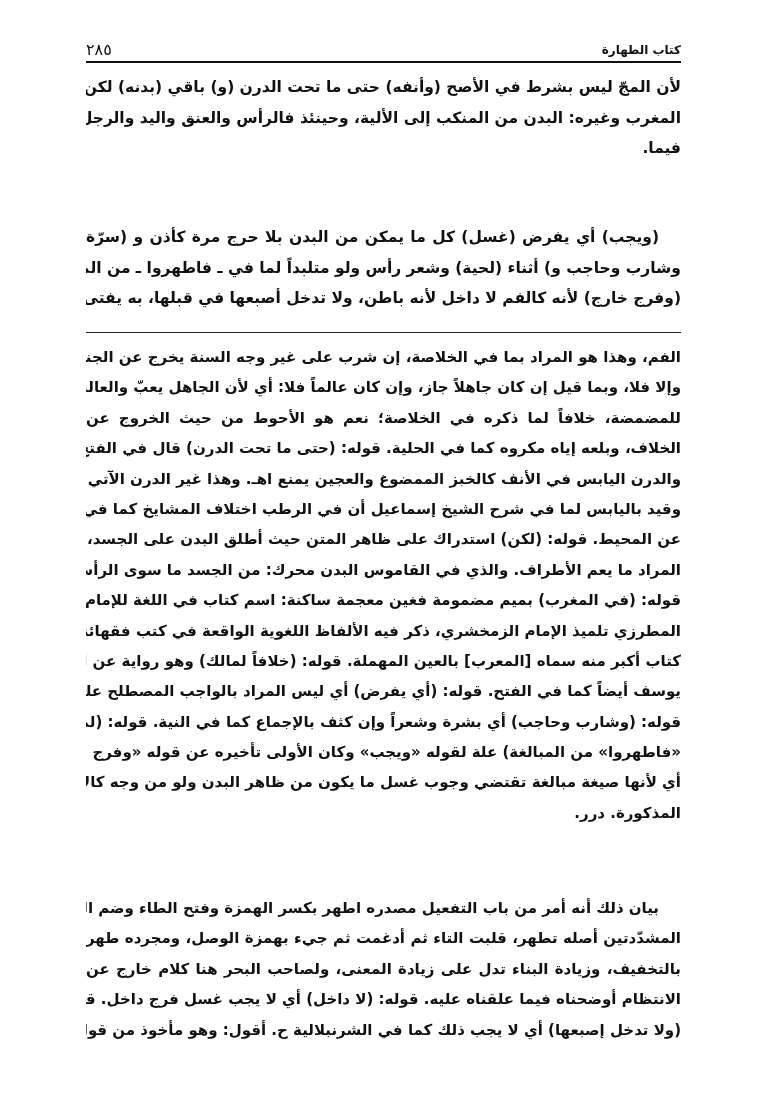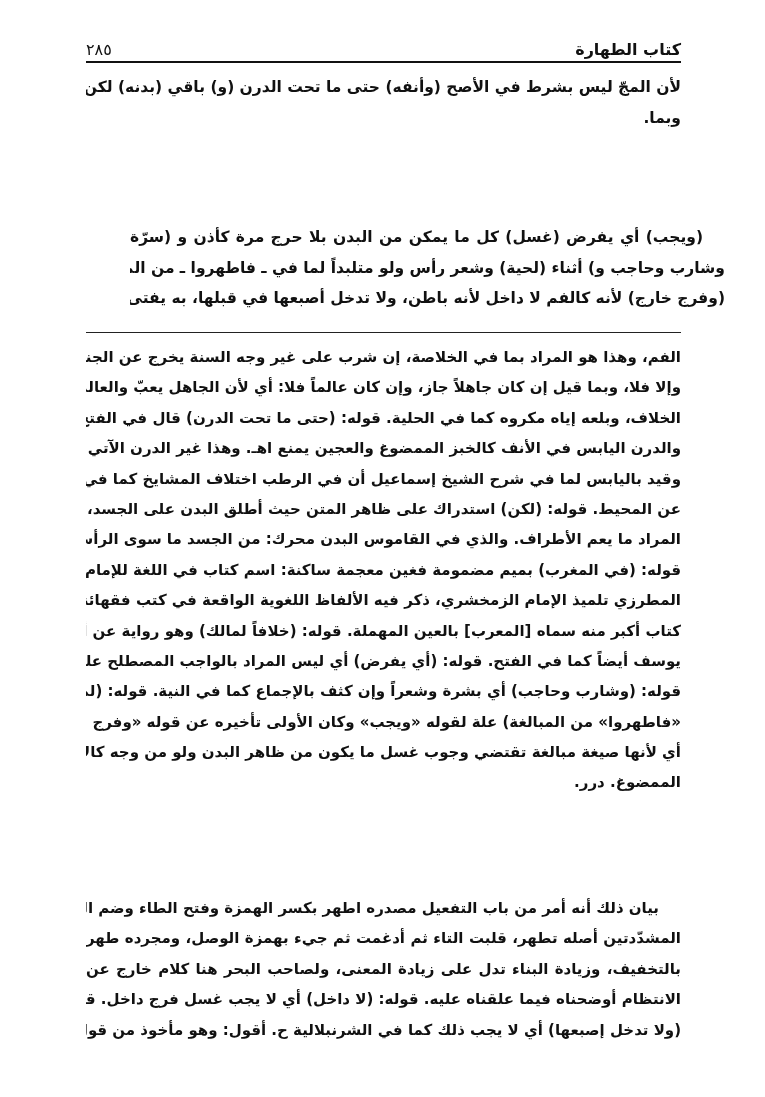--- a/index.html
+++ b/index.html
@@ -1,75 +1,77 @@
 <!DOCTYPE html>
 <html><head>
 <meta charset="utf-8">
 <style>
   html, body { margin: 0; padding: 0; background: #ffffff; }
   body { width: 765px; height: 1097px; position: relative; overflow: hidden;
          font-family: "DejaVu Sans", sans-serif; color: #111; }
   .page { position: absolute; left: 86px; width: 595px; top: 0; direction: rtl; }
   .header { position: absolute; top: 40px; left: 0; width: 595px; height: 22px; }
-  .running-title { position: absolute; right: 0; top: 0; font-weight: bold; font-size: 16px; line-height: 20px; }
+  .running-title { position: absolute; right: 0; top: 0; font-weight: bold; font-size: 12px; line-height: 20px; }
   .page-number { position: absolute; left: 0; top: 0; font-weight: normal; font-size: 16px; line-height: 20px; direction: ltr; }
   .header-rule { position: absolute; top: 61px; left: 0; width: 595px; height: 0; border-top: 2.5px solid #111; }
   .block { position: absolute; left: 0; width: 595px; }
   .line { height: 30.5px; line-height: 30.5px; font-size: 15.5px; font-weight: bold;
           white-space: nowrap; text-align: justify; text-align-last: justify; overflow: hidden; }
   .line.last { text-align-last: right; }
   .line.indent { padding-right: 22px; }
   .main-block { top: 72px; }
-  .main-block2 { top: 222px; margin-left: 44px; }
+  .main-block2 { top: 222px; }
   .sep-rule { position: absolute; top: 332px; left: 0; width: 595px; border-top: 1.6px solid #222; }
   .comm-block { position: absolute; top: 342px; }
   .comm-block .line { height: 30.4px; line-height: 30.4px; font-size: 15px; }
   .comm-block2 { position: absolute; top: 893px; }
   .comm-block2 .line { height: 30.4px; line-height: 30.4px; font-size: 15px; }
 </style>
 </head>
 <body>
 
 <div class="page">
 
   <div class="header">
     <span class="running-title">كتاب الطهارة</span>
     <span class="page-number">٢٨٥</span>
   </div>
   <div class="header-rule"></div>
 
   <div class="block main-block">
     <div class="line">لأن المجّ ليس بشرط في الأصح (وأنفه) حتى ما تحت الدرن (و) باقي (بدنه) لكن في</div>
-    <div class="line last">وبما.</div>
+    <div class="line">المغرب وغيره: البدن من المنكب إلى الألية، وحينئذ فالرأس والعنق واليد والرجل</div>
+    <div class="line last">فيما.</div>
   </div>
 
   <div class="block main-block2">
     <div class="line indent">(ويجب) أي يفرض (غسل) كل ما يمكن من البدن بلا حرج مرة كأذن و (سرّة</div>
     <div class="line">وشارب وحاجب و) أثناء (لحية) وشعر رأس ولو متلبداً لما في ـ فاطهروا ـ من المبالغة</div>
     <div class="line">(وفرج خارج) لأنه كالفم لا داخل لأنه باطن، ولا تدخل أصبعها في قبلها، به يفتى (لا)</div>
   </div>
 
   <div class="sep-rule"></div>
 
   <div class="block comm-block">
     <div class="line">الفم، وهذا هو المراد بما في الخلاصة، إن شرب على غير وجه السنة يخرج عن الجنابة</div>
     <div class="line">وإلا فلا، وبما قيل إن كان جاهلاً جاز، وإن كان عالماً فلا: أي لأن الجاهل يعبّ والعالم</div>
+    <div class="line">للمضمضة، خلافاً لما ذكره في الخلاصة؛ نعم هو الأحوط من حيث الخروج عن</div>
     <div class="line">الخلاف، وبلعه إياه مكروه كما في الحلية. قوله: (حتى ما تحت الدرن) قال في الفتح:</div>
     <div class="line">والدرن اليابس في الأنف كالخبز الممضوغ والعجين يمنع اهـ. وهذا غير الدرن الآتي متناً،</div>
     <div class="line">وقيد باليابس لما في شرح الشيخ إسماعيل أن في الرطب اختلاف المشايخ كما في القنية</div>
     <div class="line">عن المحيط. قوله: (لكن) استدراك على ظاهر المتن حيث أطلق البدن على الجسد، لأن</div>
     <div class="line">المراد ما يعم الأطراف. والذي في القاموس البدن محرك: من الجسد ما سوى الرأس ط.</div>
     <div class="line">قوله: (في المغرب) بميم مضمومة فغين معجمة ساكنة: اسم كتاب في اللغة للإمام</div>
     <div class="line">المطرزي تلميذ الإمام الزمخشري، ذكر فيه الألفاظ اللغوية الواقعة في كتب فقهائنا، وله</div>
     <div class="line">كتاب أكبر منه سماه [المعرب] بالعين المهملة. قوله: (خلافاً لمالك) وهو رواية عن أبي</div>
     <div class="line">يوسف أيضاً كما في الفتح. قوله: (أي يفرض) أي ليس المراد بالواجب المصطلح عليه.</div>
     <div class="line">قوله: (وشارب وحاجب) أي بشرة وشعراً وإن كثف بالإجماع كما في النية. قوله: (لما في</div>
     <div class="line">«فاطهروا» من المبالغة) علة لقوله «ويجب» وكان الأولى تأخيره عن قوله «وفرج خارج الخ»</div>
     <div class="line">أي لأنها صيغة مبالغة تقتضي وجوب غسل ما يكون من ظاهر البدن ولو من وجه كالأشياء</div>
-    <div class="line last">الممضوغ. درر.</div>
+    <div class="line last">المذكورة. درر.</div>
   </div>
 
   <div class="block comm-block2">
     <div class="line indent">بيان ذلك أنه أمر من باب التفعيل مصدره اطهر بكسر الهمزة وفتح الطاء وضم الهاء</div>
     <div class="line">المشدّدتين أصله تطهر، قلبت التاء ثم أدغمت ثم جيء بهمزة الوصل، ومجرده طهر</div>
     <div class="line">بالتخفيف، وزيادة البناء تدل على زيادة المعنى، ولصاحب البحر هنا كلام خارج عن</div>
     <div class="line">الانتظام أوضحناه فيما علقناه عليه. قوله: (لا داخل) أي لا يجب غسل فرج داخل. قوله:</div>
     <div class="line">(ولا تدخل إصبعها) أي لا يجب ذلك كما في الشرنبلالية ح. أقول: وهو مأخوذ من قول</div>
   </div>
 

